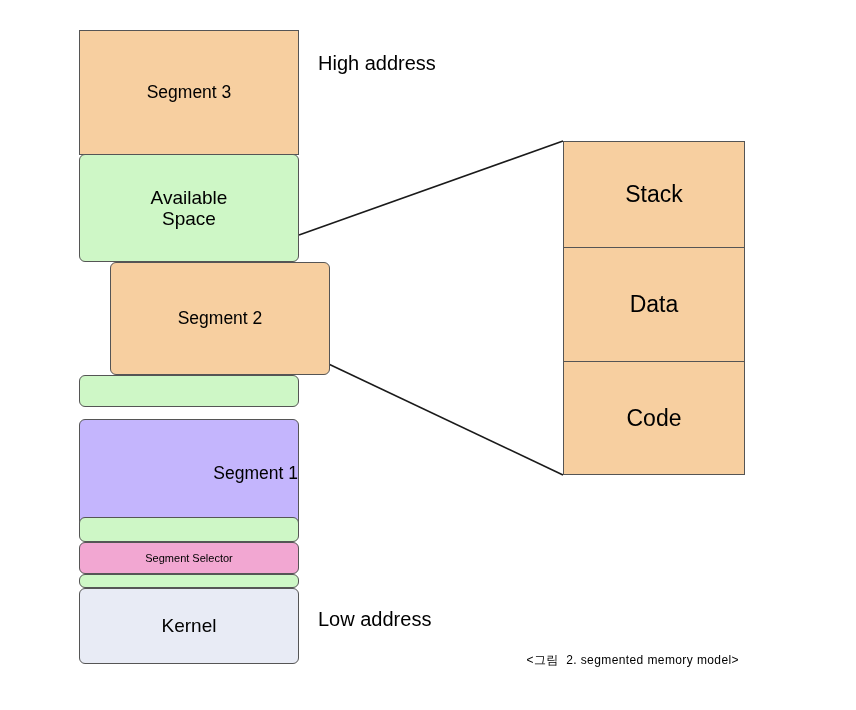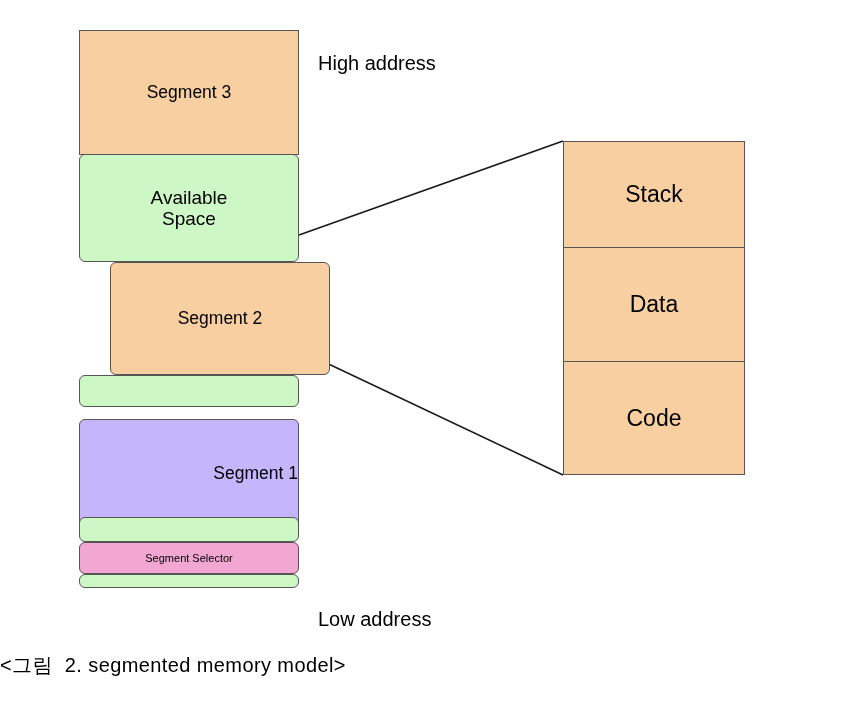--- a/index.html
+++ b/index.html
@@ -92,22 +92,22 @@
   }
   #addr-high { left: 318px; top: 24px; margin-top: 28px; }
   #addr-low  { left: 318px; top: 608px; }
 
   
   #caption {
     position: absolute;
     left: 0;
     top: 652px;
     width: 739px;
-    text-align: left;
-    font-size: 20px;
+    text-align: right;
+    font-size: 12px;
     letter-spacing: 0.4px;
     white-space: pre;
   }
 </style>
 </head>
 <body>
 
 <div id="canvas">
 
   <svg id="connectors" viewBox="0 0 856 710" xmlns="http://www.w3.org/2000/svg">
@@ -143,20 +143,23 @@
     </div>
 
     <div class="blk" style="top:513px;height:32px;background:#F2A7D2;">
       <span class="lbl f13">Segment Selector</span>
     </div>
 
     <div class="blk" style="top:545px;height:14px;background:#CEF7C6;">
       <span class="lbl f18"></span>
     </div>
 
+    <div class="blk" style="top:559px;height:76px;background:#E8EBF5;">
+      <span class="lbl f19">Kernel</span>
+    </div>
 
   </div>
 
   <div class="seg-box">
 
     <div class="seg-row" style="top:0px;height:107px;background:#F7CFA0;">
       <span>Stack</span>
     </div>
 
     <div class="seg-row" style="top:220px;height:114px;background:#F7CFA0;">

